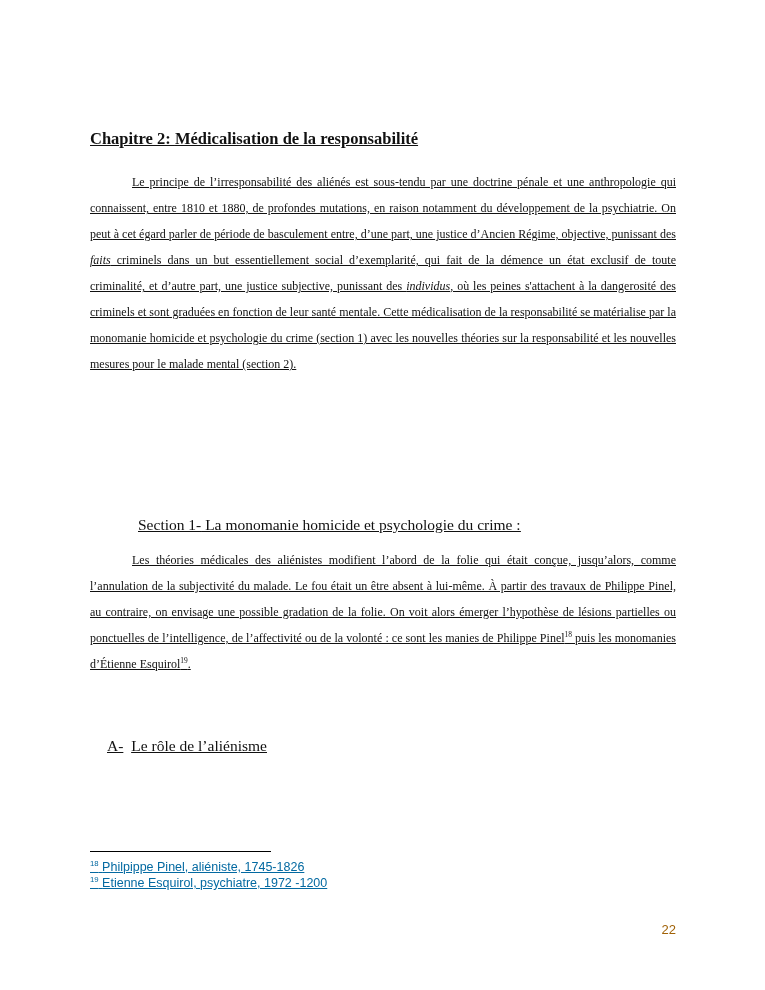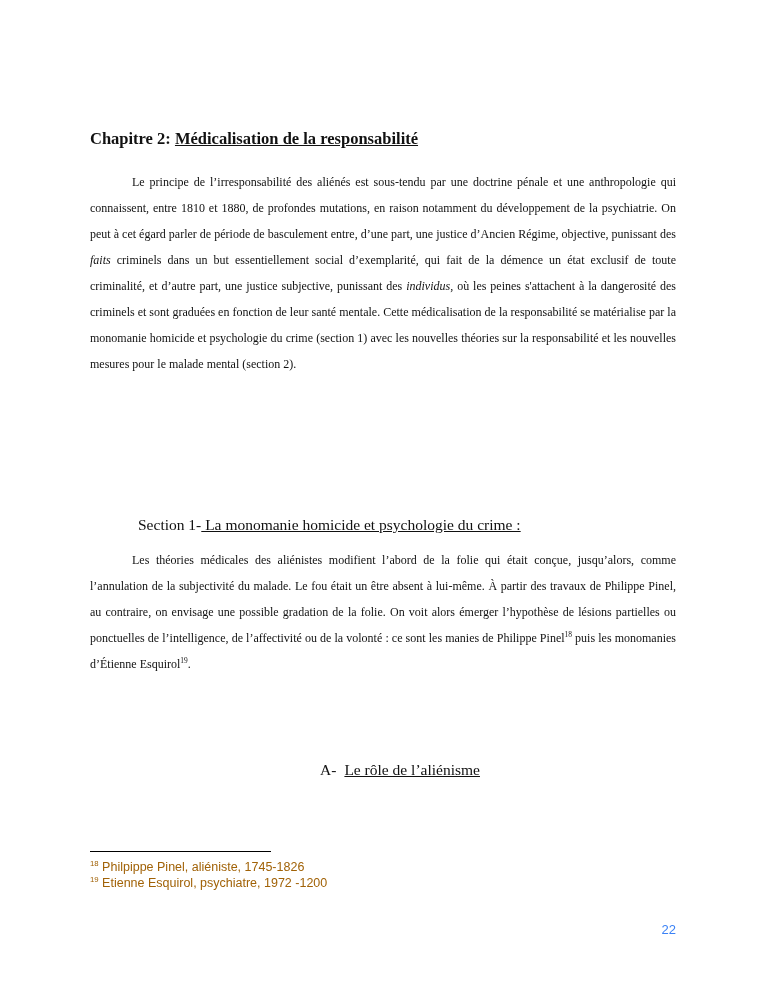--- a/index.html
+++ b/index.html
@@ -13,20 +13,21 @@
     height: 990px;
     background: #ffffff;
     color: #111111;
     font-family: "Liberation Serif", "DejaVu Serif", serif;
     overflow: hidden;
   }
   .block {
     position: absolute;
     left: 90px;
     width: 586px;
+    text-decoration: underline;
   }
   .chapter {
     top: 127px;
     font-size: 16.5px;
     font-weight: bold;
     line-height: 24px;
     margin: 0;
   }
   .bodypara {
     font-size: 12px;
@@ -38,56 +39,55 @@
   .p2 { top: 547px; text-indent: 42px; }
   .p3 { top: 779px; text-indent: 15px; }
   .section-heading {
     top: 512px;
     font-size: 15.5px;
     line-height: 26px;
     margin: 0;
     padding-left: 48px;
   }
   .sub-heading {
-    top: 757px;
+    top: 733px;
     font-size: 15.5px;
     line-height: 26px;
     margin: 0;
     padding-left: 17px;
-    text-align: center;
   }
   .sub-heading .u { margin-left: 8px; }
   .u { text-decoration: underline; }
   .pre { white-space: pre-wrap; }
   .it { font-style: italic; }
   sup {
     font-size: 0.62em;
     line-height: 0;
     vertical-align: super;
   }
   .footnotes {
     top: 851px;
     font-family: "Liberation Sans", "DejaVu Sans", sans-serif;
     font-size: 12.5px;
     line-height: 16px;
-    color: #a16207;
+    color: #0369a1;
   }
   .fn-rule {
     width: 181px;
     border-top: 1.5px solid #000000;
     margin-bottom: 7px;
   }
   .fn { margin: 0; }
   .page-number {
     position: absolute;
     top: 922px;
     right: 89px;
     font-family: "Liberation Sans", "DejaVu Sans", sans-serif;
     font-size: 13px;
-    color: #3b82f6;
+    color: #a16207;
   }
 </style>
 </head>
 <body>
 
 <div class="page">
 
   <h1 class="block chapter"><span class="pre">Chapitre 2: </span><span class="u">Médicalisation de la responsabilité</span></h1>
 
   <p class="block bodypara p1"><span>Le principe de l’irresponsabilité des aliénés est sous-tendu par une doctrine pénale et une anthropologie qui connaissent, entre 1810 et 1880, de profondes mutations, en raison notamment du développement de la psychiatrie. On peut à cet égard parler de période de basculement entre, d’une part, une justice d’Ancien Régime, objective, punissant des </span><span class="it">faits</span><span> criminels dans un but essentiellement social d’exemplarité, qui fait de la démence un état exclusif de toute criminalité, et d’autre part, une justice subjective, punissant des </span><span class="it">individus</span><span>, où les peines s'attachent à la dangerosité des criminels et sont graduées en fonction de leur santé mentale. Cette médicalisation de la responsabilité se matérialise par la monomanie homicide et psychologie du crime (section 1) avec les nouvelles théories sur la responsabilité et les nouvelles mesures pour le malade mental (section 2).</span></p>

